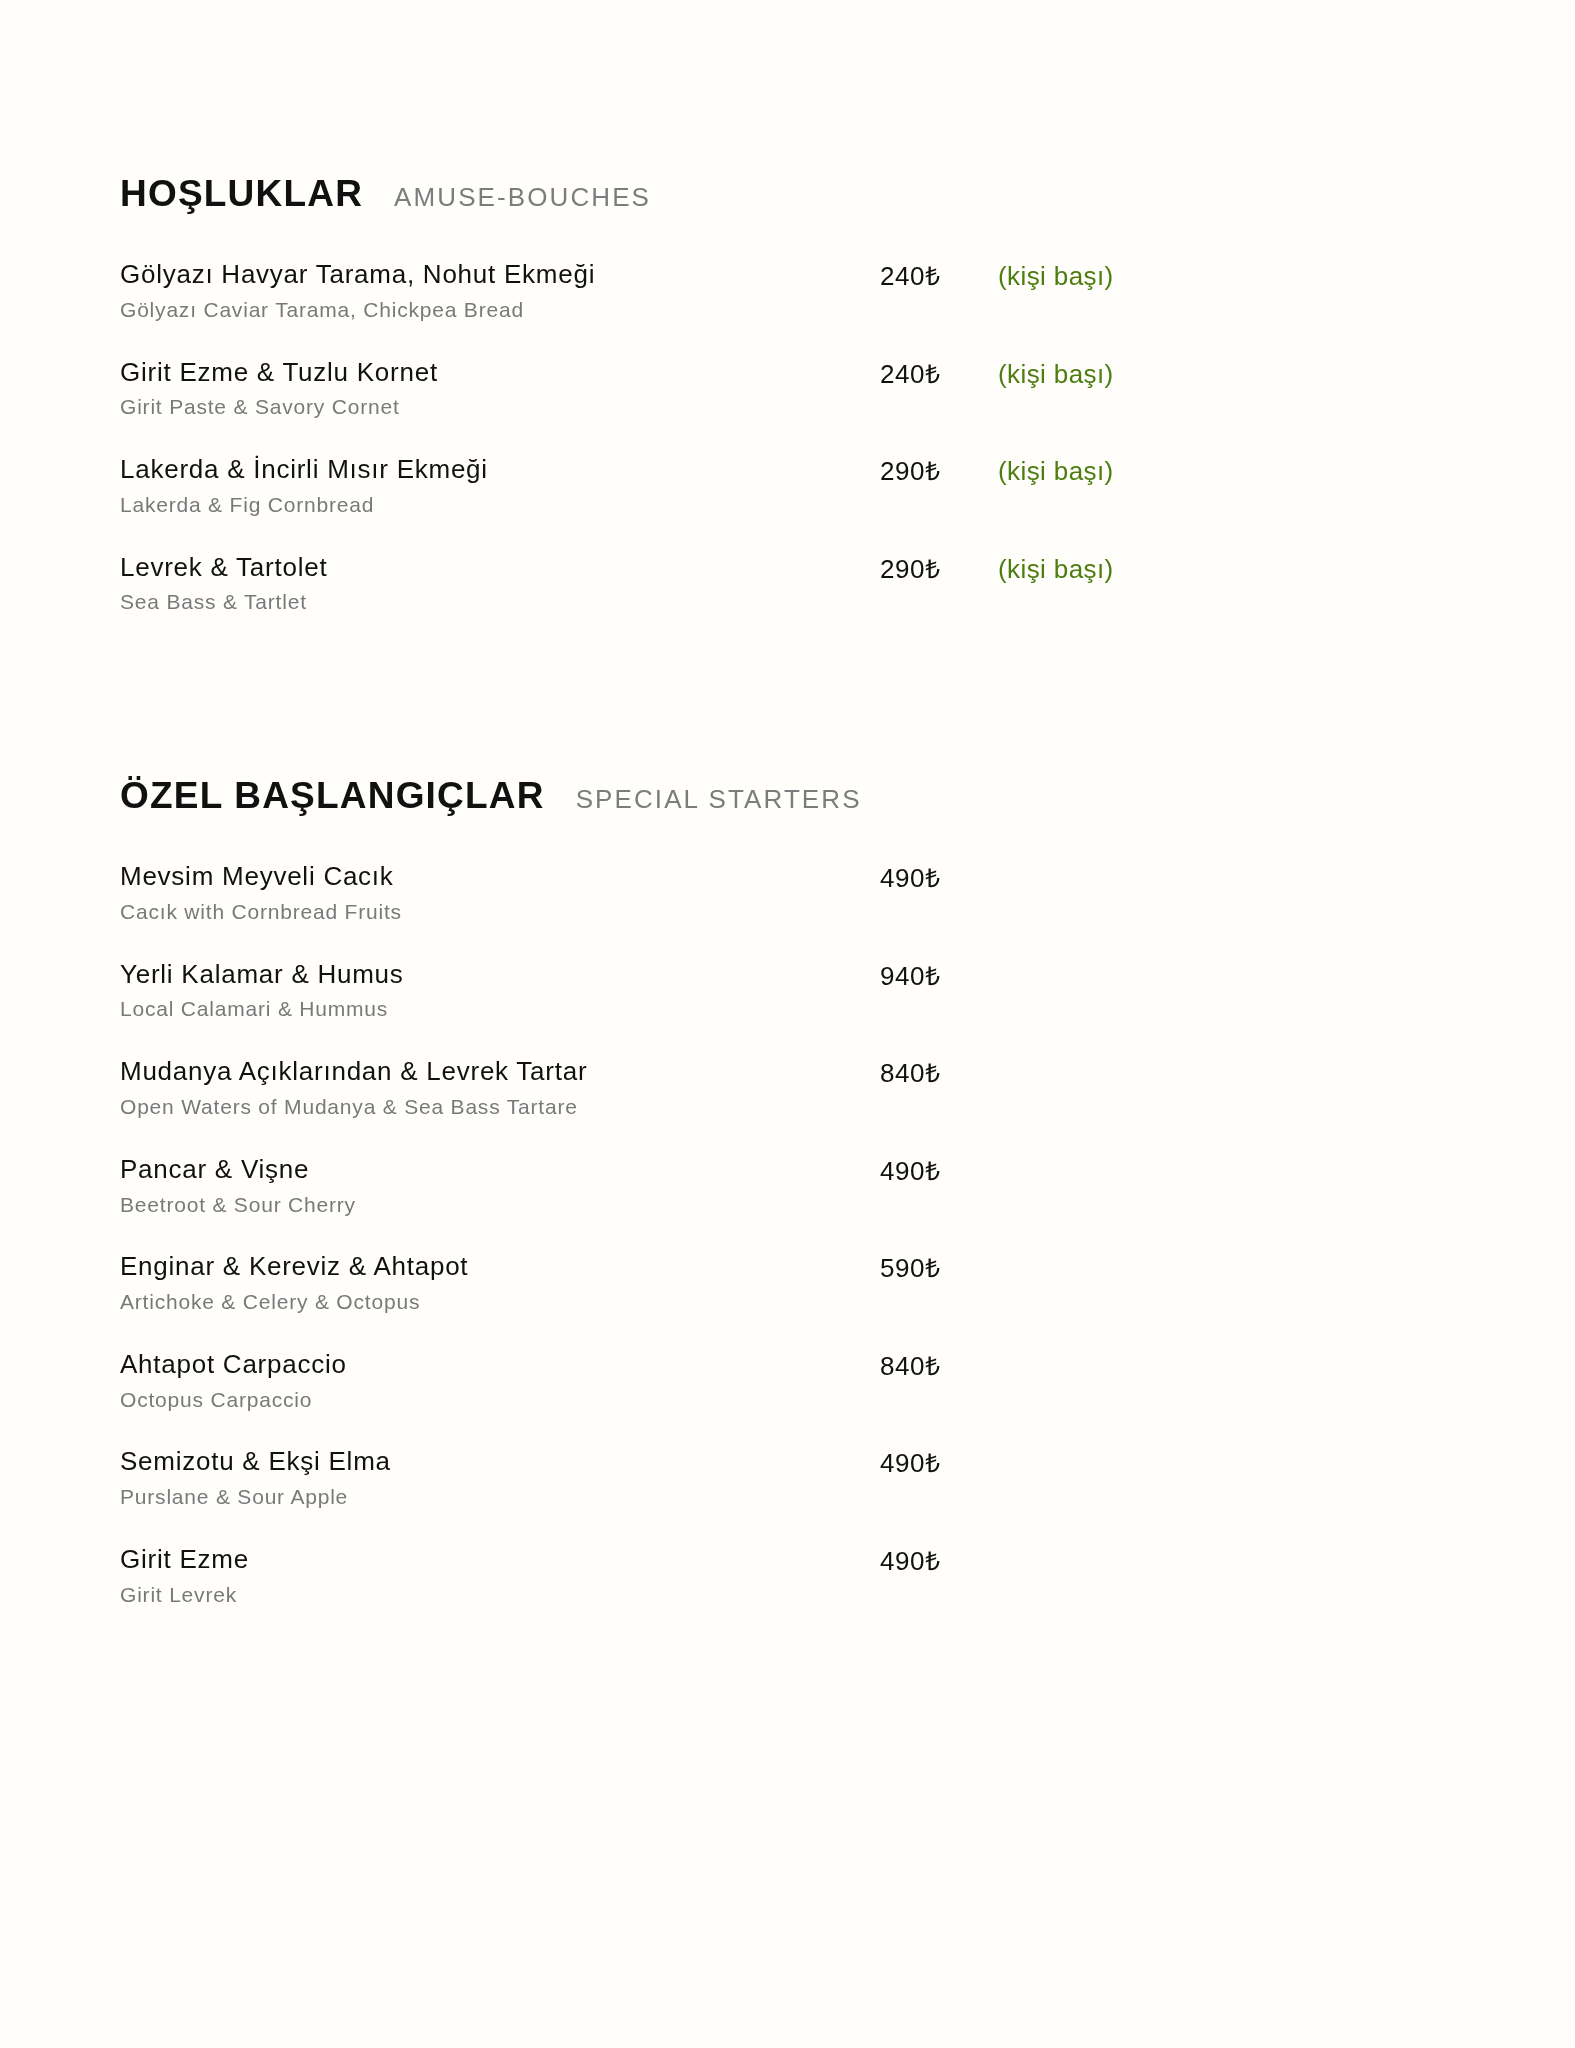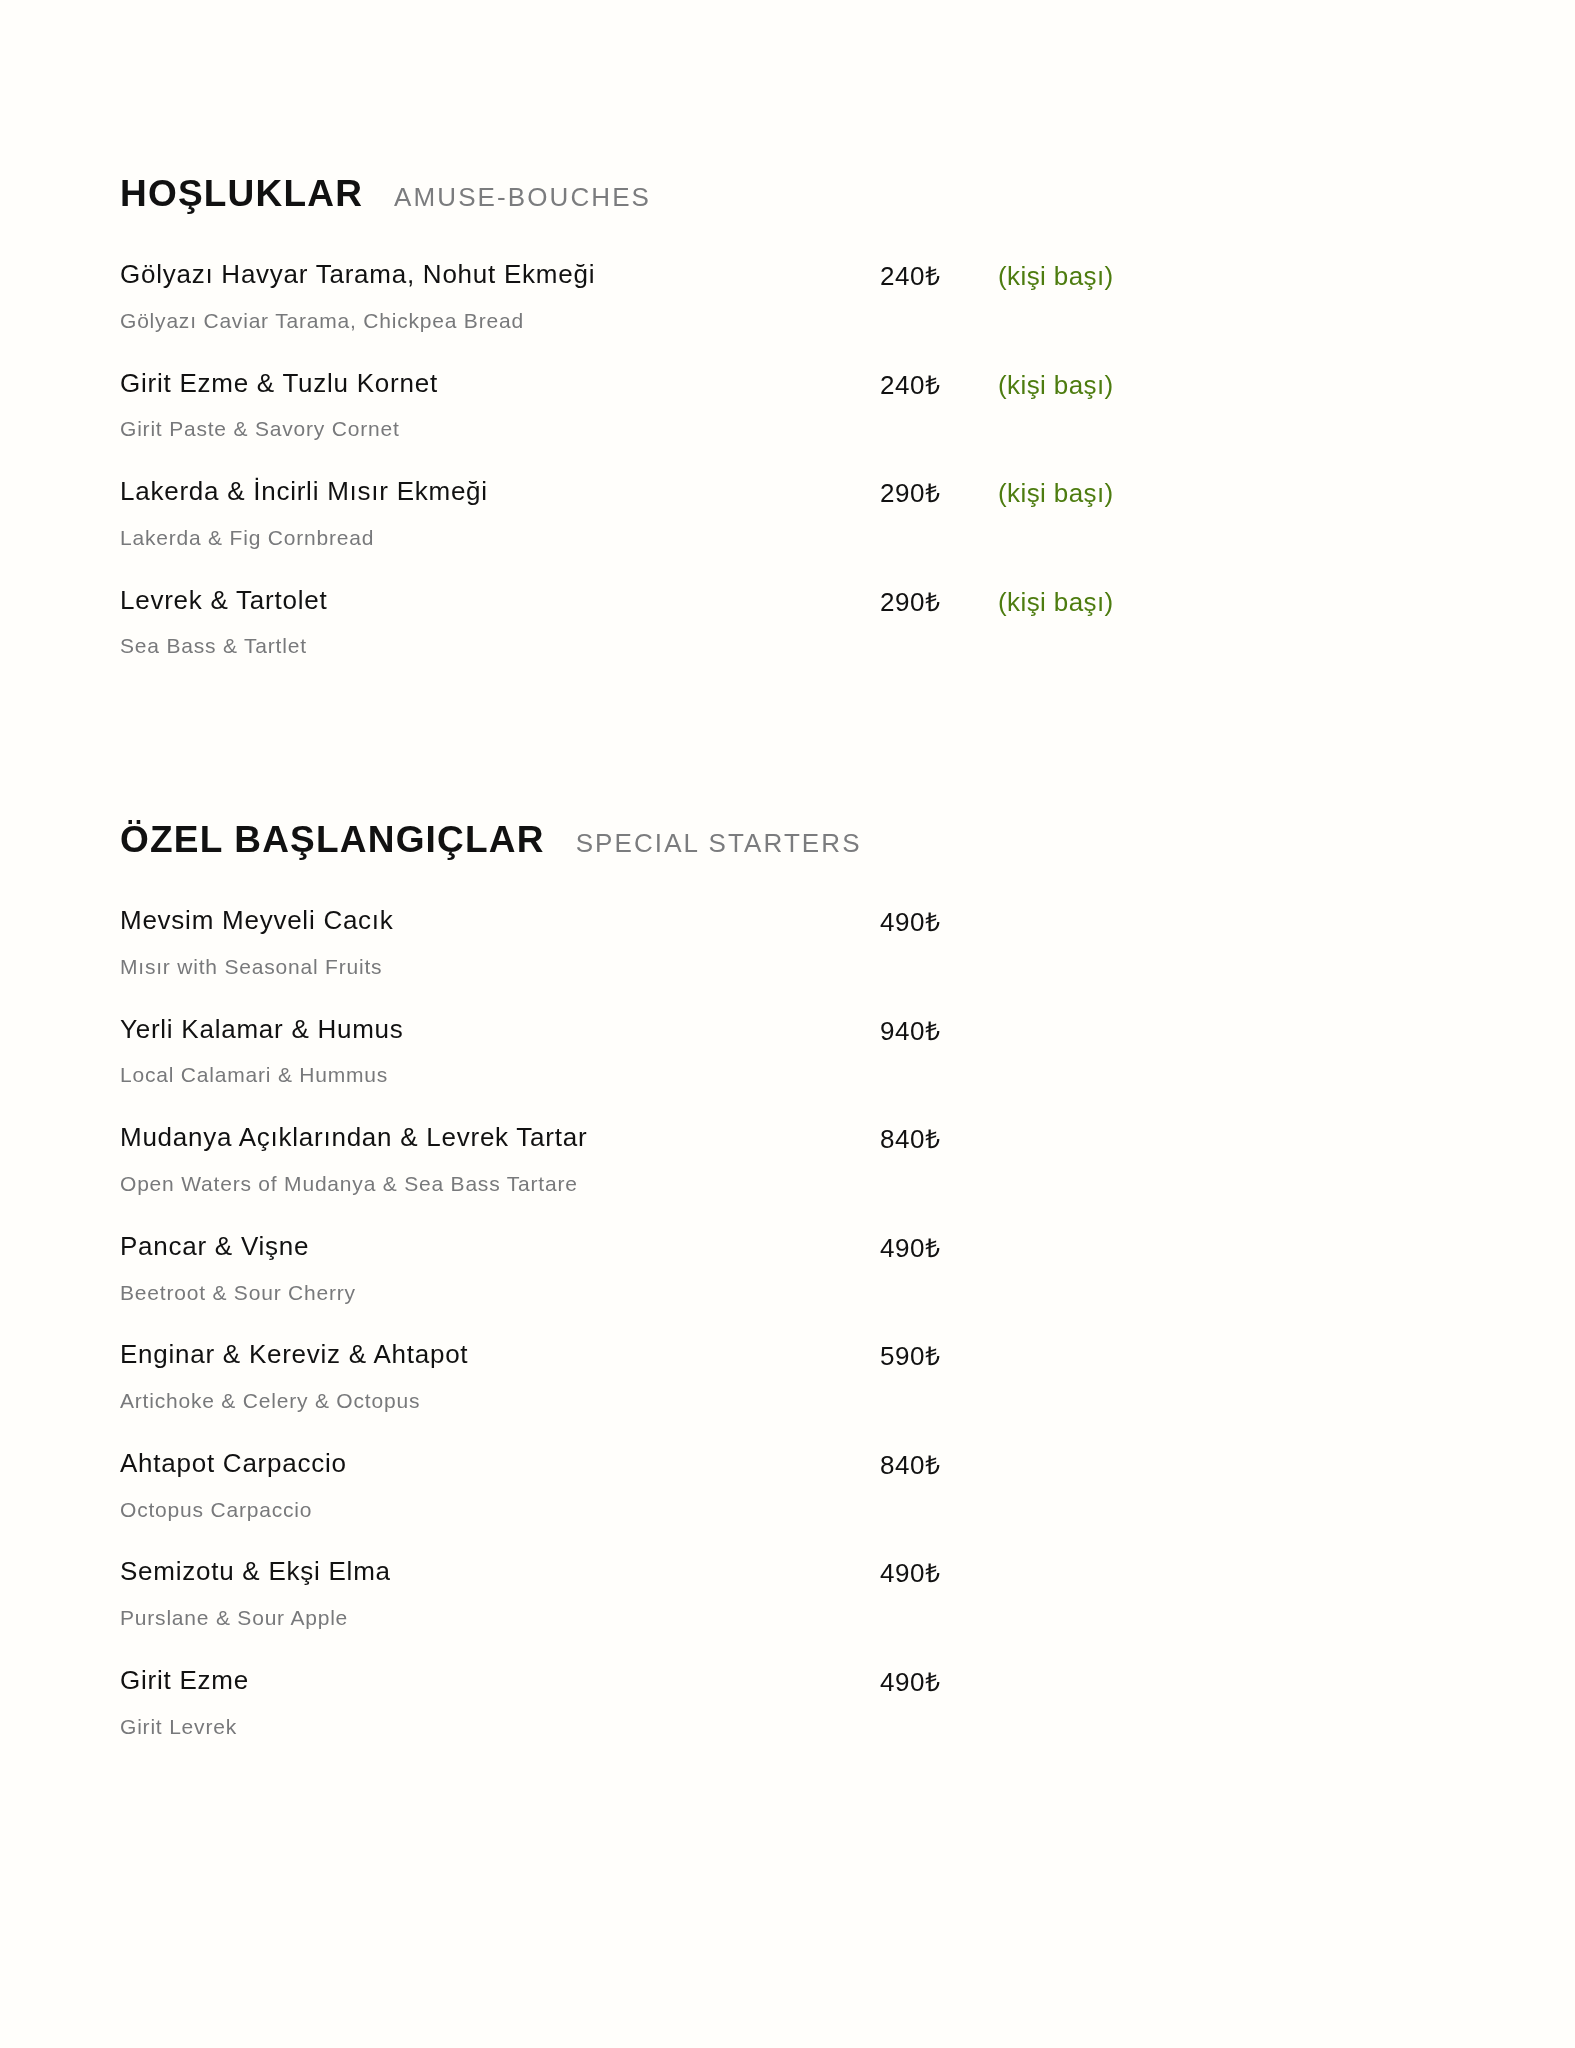--- a/index.html
+++ b/index.html
@@ -77,21 +77,21 @@
     color: #111111;
     line-height: 1.18;
     white-space: nowrap;
   }
   .item-desc {
     font-size: 21px;
     font-weight: 400;
     letter-spacing: 0.8px;
     color: #78797b;
     line-height: 1.28;
-    margin-top: 18px;
+    margin-top: 7px;
     white-space: nowrap;
   }
   .item-price-wrap {
     display: flex;
     align-items: baseline;
     white-space: nowrap;
     padding-top: 2px;
   }
   .item-price {
     font-size: 26px;
@@ -176,21 +176,21 @@
   <div class="section">
     <div class="section-header">
       <span class="section-title-tr">ÖZEL BAŞLANGIÇLAR</span>
       <span class="section-title-en">SPECIAL STARTERS</span>
     </div>
     <div class="items">
 
       <div class="item">
         <div class="item-text">
           <div class="item-name">Mevsim Meyveli Cacık</div>
-          <div class="item-desc">Mısır with Seasonal Fruits</div>
+          <div class="item-desc">Cacık with Cornbread Fruits</div>
         </div>
         <div class="item-price-wrap">
           <span class="item-price">490₺</span>
 
         </div>
       </div>
 
       <div class="item">
         <div class="item-text">
           <div class="item-name">Yerli Kalamar &amp; Humus</div>

